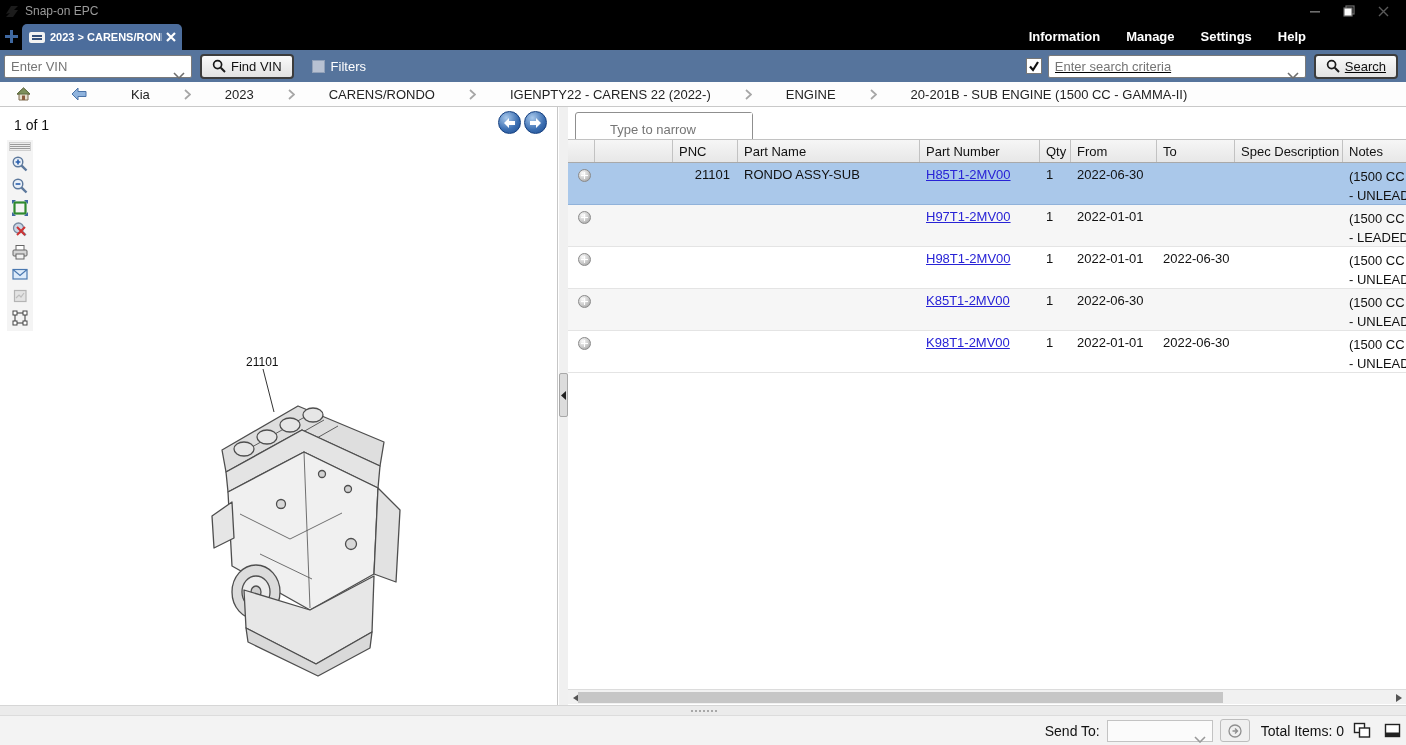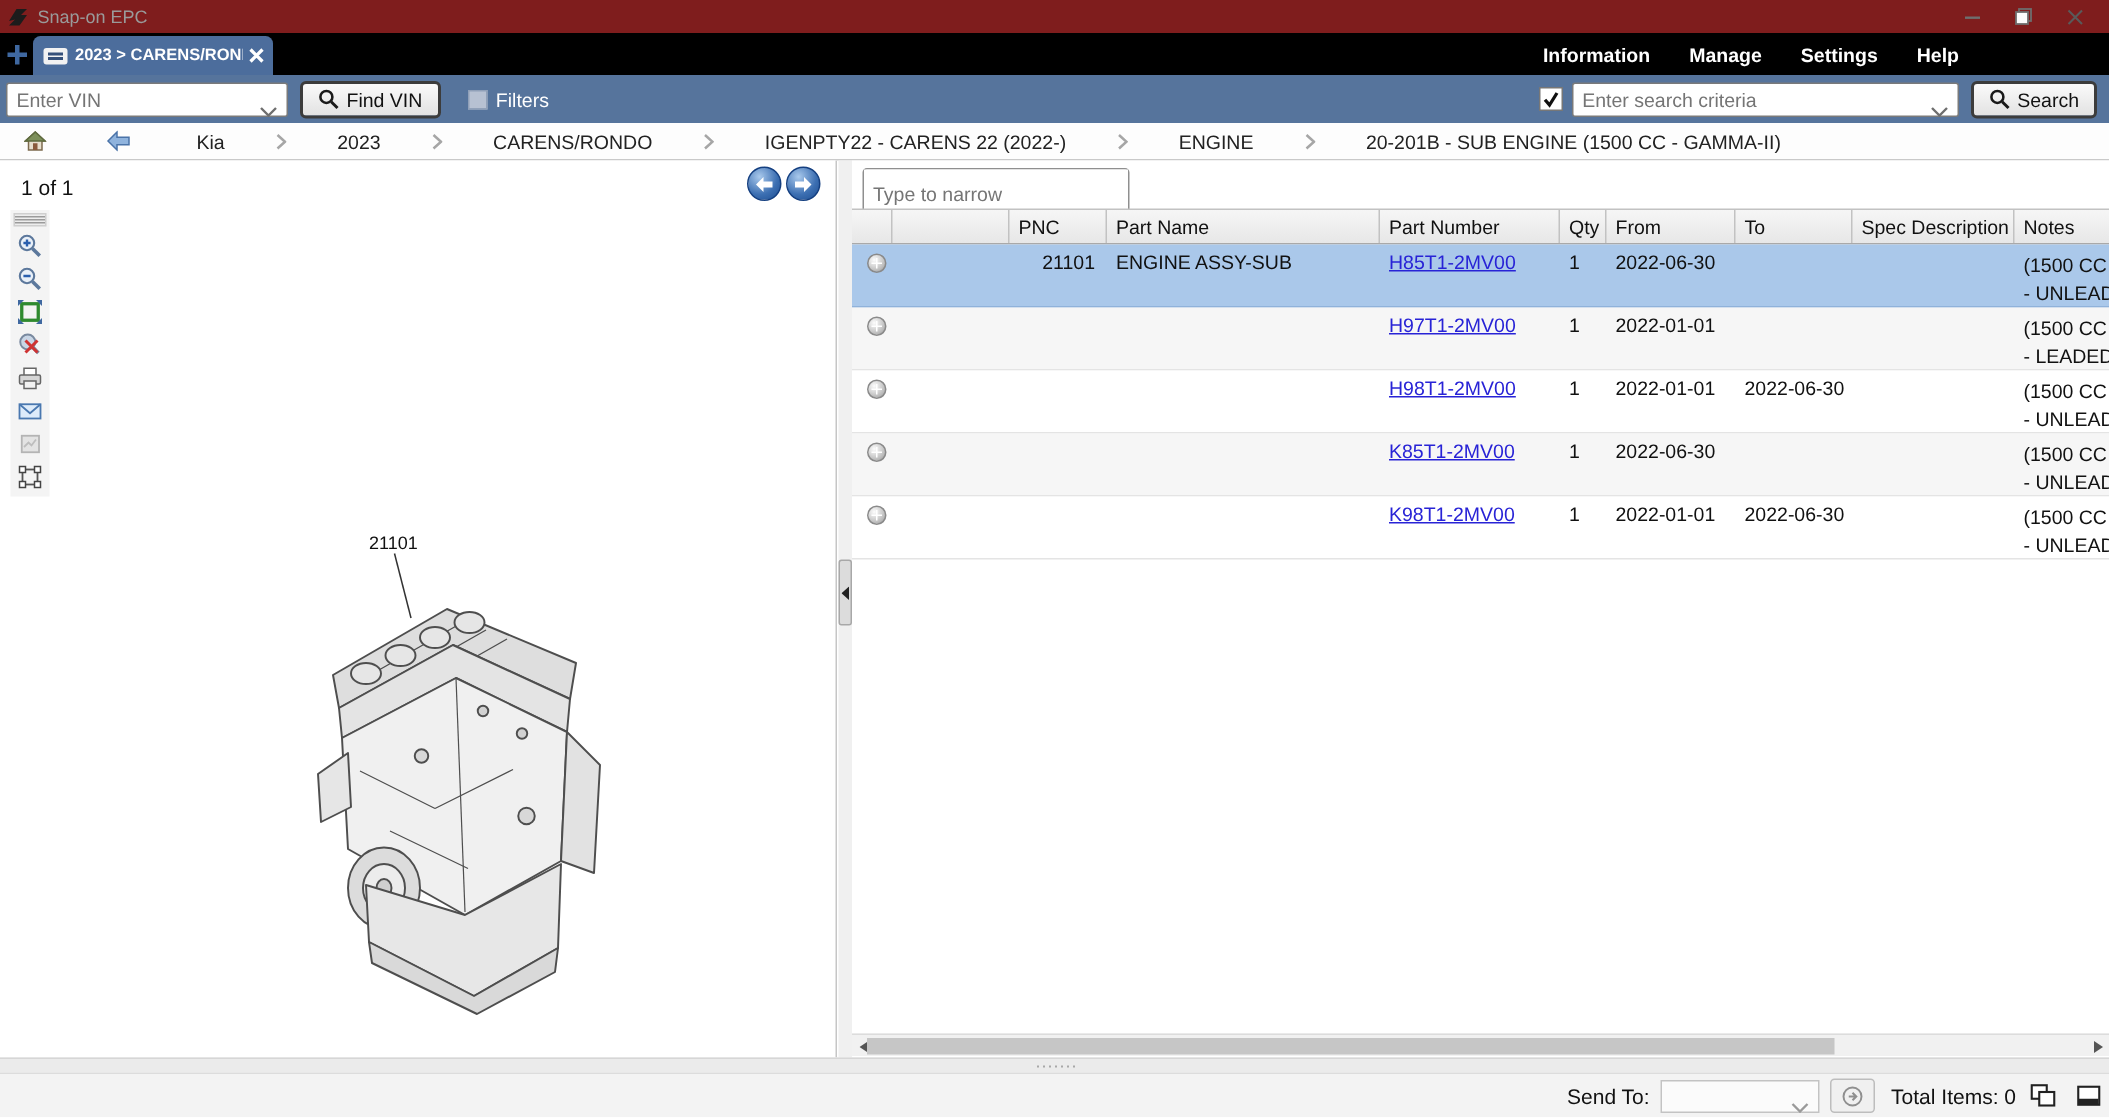--- a/index.html
+++ b/index.html
@@ -1,20 +1,20 @@
 <!DOCTYPE html>
 <html><head>
 <meta charset="utf-8">
 <style>
   * { margin:0; padding:0; box-sizing:border-box; }
   body { font-family:"Liberation Sans", sans-serif; background:#fff; }
   #app { position:relative; width:1406px; height:745px; overflow:hidden; background:#fff; }
 
   
-  .titlebar { position:absolute; left:0; top:0; width:1406px; height:22px; background:#7f1d1d; display:flex; align-items:center; }
+  .titlebar { position:absolute; left:0; top:0; width:1406px; height:22px; background:#000000; display:flex; align-items:center; }
   .titlebar .logo { margin:0 6px 0 5px; display:flex; }
   .titlebar .title { font-size:12px; color:#9a9a9a; }
   .win-controls { position:absolute; right:6px; top:0; height:22px; display:flex; }
   .win-btn { width:34px; height:22px; display:flex; align-items:center; justify-content:center; cursor:default; }
 
   
   .tabbar { position:absolute; left:0; top:22px; width:1406px; height:28px; background:#000; display:flex; align-items:flex-end; }
   .newtab-btn { width:22px; height:25px; display:flex; align-items:center; justify-content:center; margin-bottom:1px; }
   .tab { height:26px; width:160px; background:#4c6d9c; border-radius:5px 5px 0 0; display:flex; align-items:center; padding:0 6px 0 7px; color:#fff; }
   .tab .tab-icon { width:16px; height:11px; background:#f2f2f2; border-radius:2px; margin-right:5px; position:relative; flex:none; }
@@ -28,21 +28,21 @@
   .combo { position:relative; background:#fff; border:1px solid #7a7a7a; border-radius:2px; height:23px; display:flex; align-items:center; }
   .combo input { border:0; outline:0; background:transparent; font-size:13px; height:100%; width:100%; padding:0 22px 0 6px; color:#333; font-family:"Liberation Sans",sans-serif; }
   .combo input::placeholder { color:#757575; opacity:1; }
   .combo .chev { position:absolute; right:6px; top:9px; }
   .vin-combo { margin-left:4px; width:188px; }
   .btn { background:linear-gradient(#fafafa,#e2e2e2); border:2px solid #3c3c3c; border-radius:4px; height:25px; display:flex; align-items:center; gap:5px; padding:0 10px; font-size:13px; color:#111; }
   .findvin-btn { margin-left:8px; }
   .filters-wrap { display:flex; align-items:center; gap:6px; margin-left:18px; }
   .cb-gray { width:13px; height:13px; background:#b7c1d2; border:1px solid #90a0b8; }
   .filters-label { color:#ffffff; font-size:13px; }
-  .search-right { margin-left:auto; display:flex; align-items:center; margin-right:8px; }
+  .search-right { margin-left:auto; display:flex; align-items:center; margin-right:8px;text-decoration:underline; }
   .cb-white { width:16px; height:16px; background:#fff; border:1px solid #777; display:flex; align-items:center; justify-content:center; }
   .criteria-combo { margin-left:6px; width:258px; }
   .search-btn { margin-left:8px; }
 
   
   .breadcrumb { position:absolute; left:0; top:82px; width:1406px; height:25px; background:#fdfdfd; border-bottom:1px solid #c9c9c9; display:flex; align-items:center; font-size:13px; color:#222;gap:24px; }
   .breadcrumb .bc-ico { margin:0 8px 0 16px; display:flex; }
   .breadcrumb .bc-back { margin:0 10px 0 8px; display:flex; }
   .crumb { margin:0 10px; white-space:nowrap; }
   .bc-sep { display:flex; }
@@ -57,21 +57,21 @@
   .grip { width:22px; height:9px; display:flex; flex-direction:column; justify-content:center; gap:1px; background:#ededed; border:1px solid #cfcfcf; }
   .grip i { height:1px; background:#9b9b9b; display:block; }
   .diagram { position:absolute; left:160px; top:245px; }
 
   
   .splitter { position:absolute; left:559px; top:107px; width:9px; height:598px; background:#f0f0f0; }
   .split-btn { position:absolute; left:0px; top:266px; width:9px; height:44px; background:#dcdcdc; border:1px solid #a8a8a8; border-radius:2px; display:flex; align-items:center; justify-content:center; }
 
   
   .right-panel { position:absolute; left:568px; top:107px; width:838px; height:598px; background:#fff; overflow:hidden; }
-  .narrow-combo { position:absolute; left:7px; top:5px; width:178px; height:34px; border:1px solid #8f8f8f; border-radius:3px; background:#fff; }
+  .narrow-combo { position:absolute; left:7px; top:5px; width:178px; height:34px; border:1px solid #8f8f8f; border-radius:3px; background:#fff;padding-left:28px; }
   .narrow-combo input { border:0; outline:0; width:100%; height:100%; padding:0 6px; font-size:13px; color:#333; font-family:"Liberation Sans",sans-serif; }
   .narrow-combo input::placeholder { color:#757575; opacity:1; }
   .tbl { position:absolute; left:0; top:32px; width:975px; }
   .tr { display:grid; grid-template-columns:27px 78px 65px 182px 120px 31px 86px 78px 108px 200px; }
   .thead { height:24px; background:linear-gradient(#f6f6f6,#e7e7e7); border-top:1px solid #c2c2c2; border-bottom:1px solid #a9a9a9; }
   .th { font-size:13px; color:#111; display:flex; align-items:center; padding-left:6px; border-right:1px solid #c2c2c2; overflow:hidden; white-space:nowrap; }
   .row { height:42px; border-bottom:1px solid #e4e4e4; background:#fff; }
   .row.alt { background:#f6f6f6; }
   .row.selected { background:#aac8ea; border-bottom:1px solid #90b2da; }
   .td { font-size:13px; color:#111; padding:4px 0 0 6px; overflow:hidden; white-space:nowrap; }
@@ -378,21 +378,21 @@
         <div class="th">Spec Description</div>
         <div class="th" style="border-right:none;">Notes</div>
       </div>
 
       <div class="tr row selected">
         <div class="td expander-cell">
             <span class="expander"></span>
           </div>
         <div class="td"></div>
         <div class="td right">21101</div>
-        <div class="td">ENGINE ASSY-SUB</div>
+        <div class="td">RONDO ASSY-SUB</div>
         <div class="td"><a class="plink">H85T1-2MV00</a></div>
         <div class="td">1</div>
         <div class="td">2022-06-30</div>
         <div class="td"></div>
         <div class="td"></div>
         <div class="td notes">
             <div>(1500 CC</div>
             <div>- UNLEADED</div>
           </div>
       </div>

